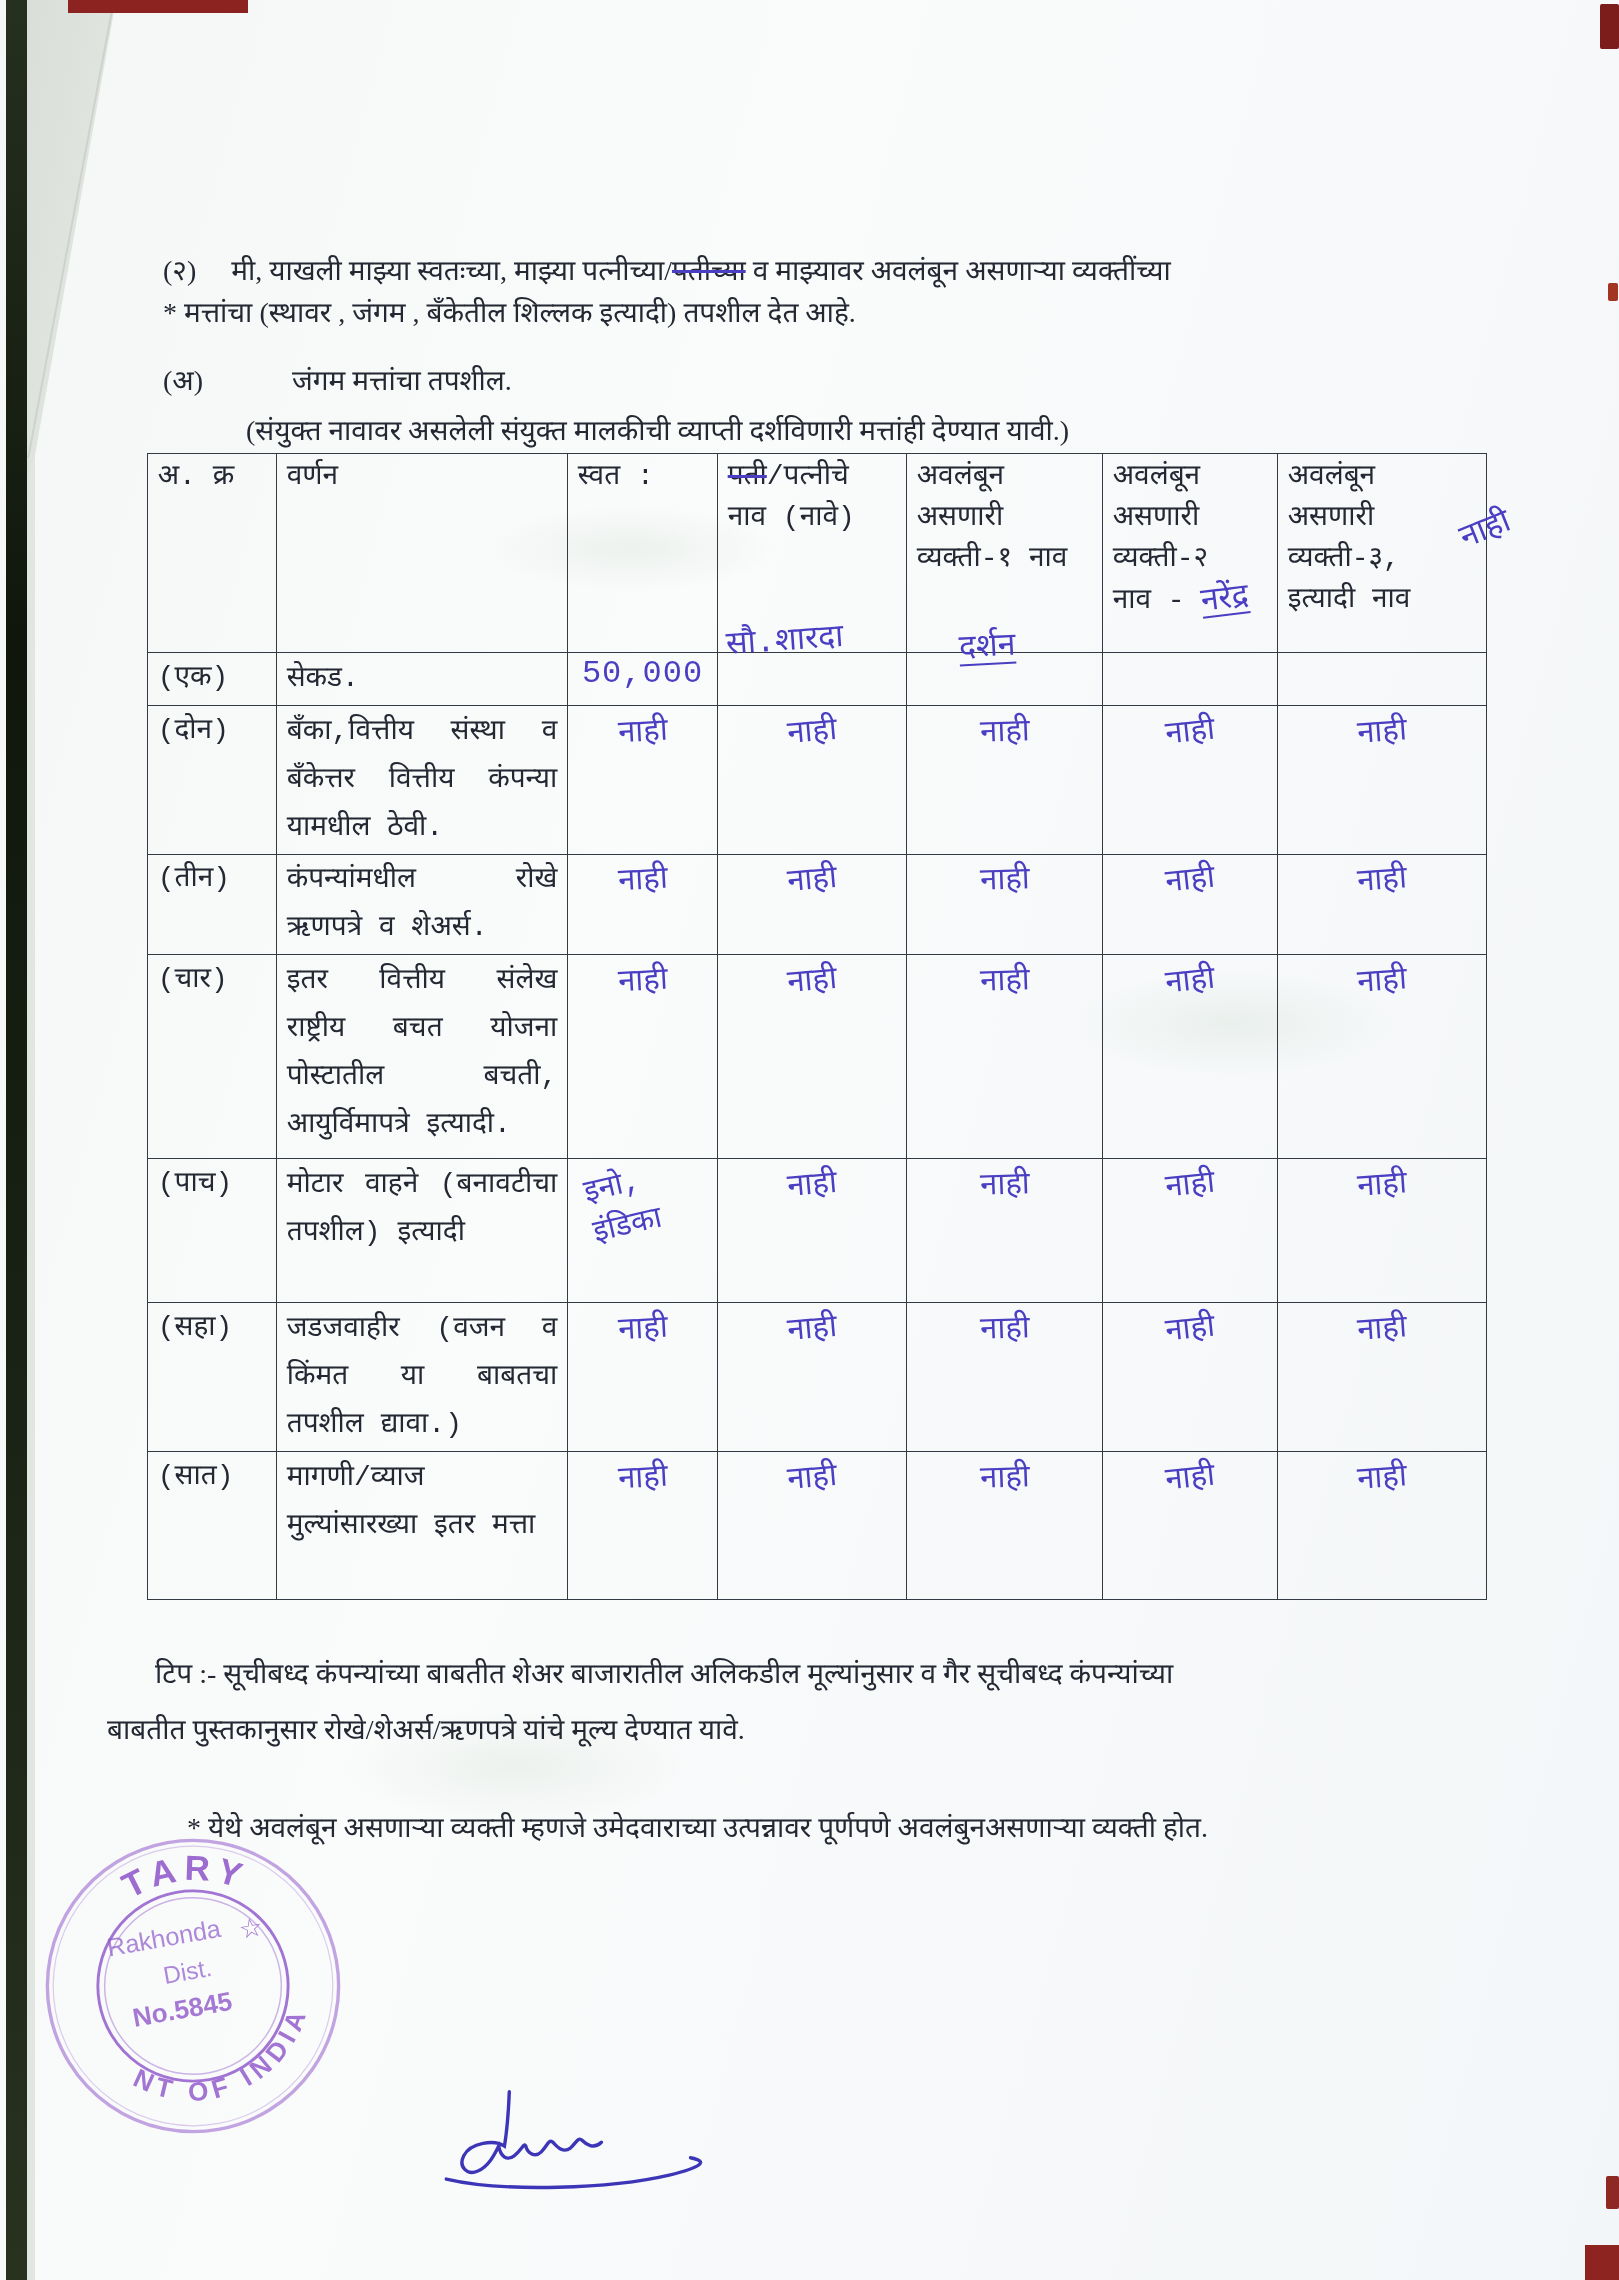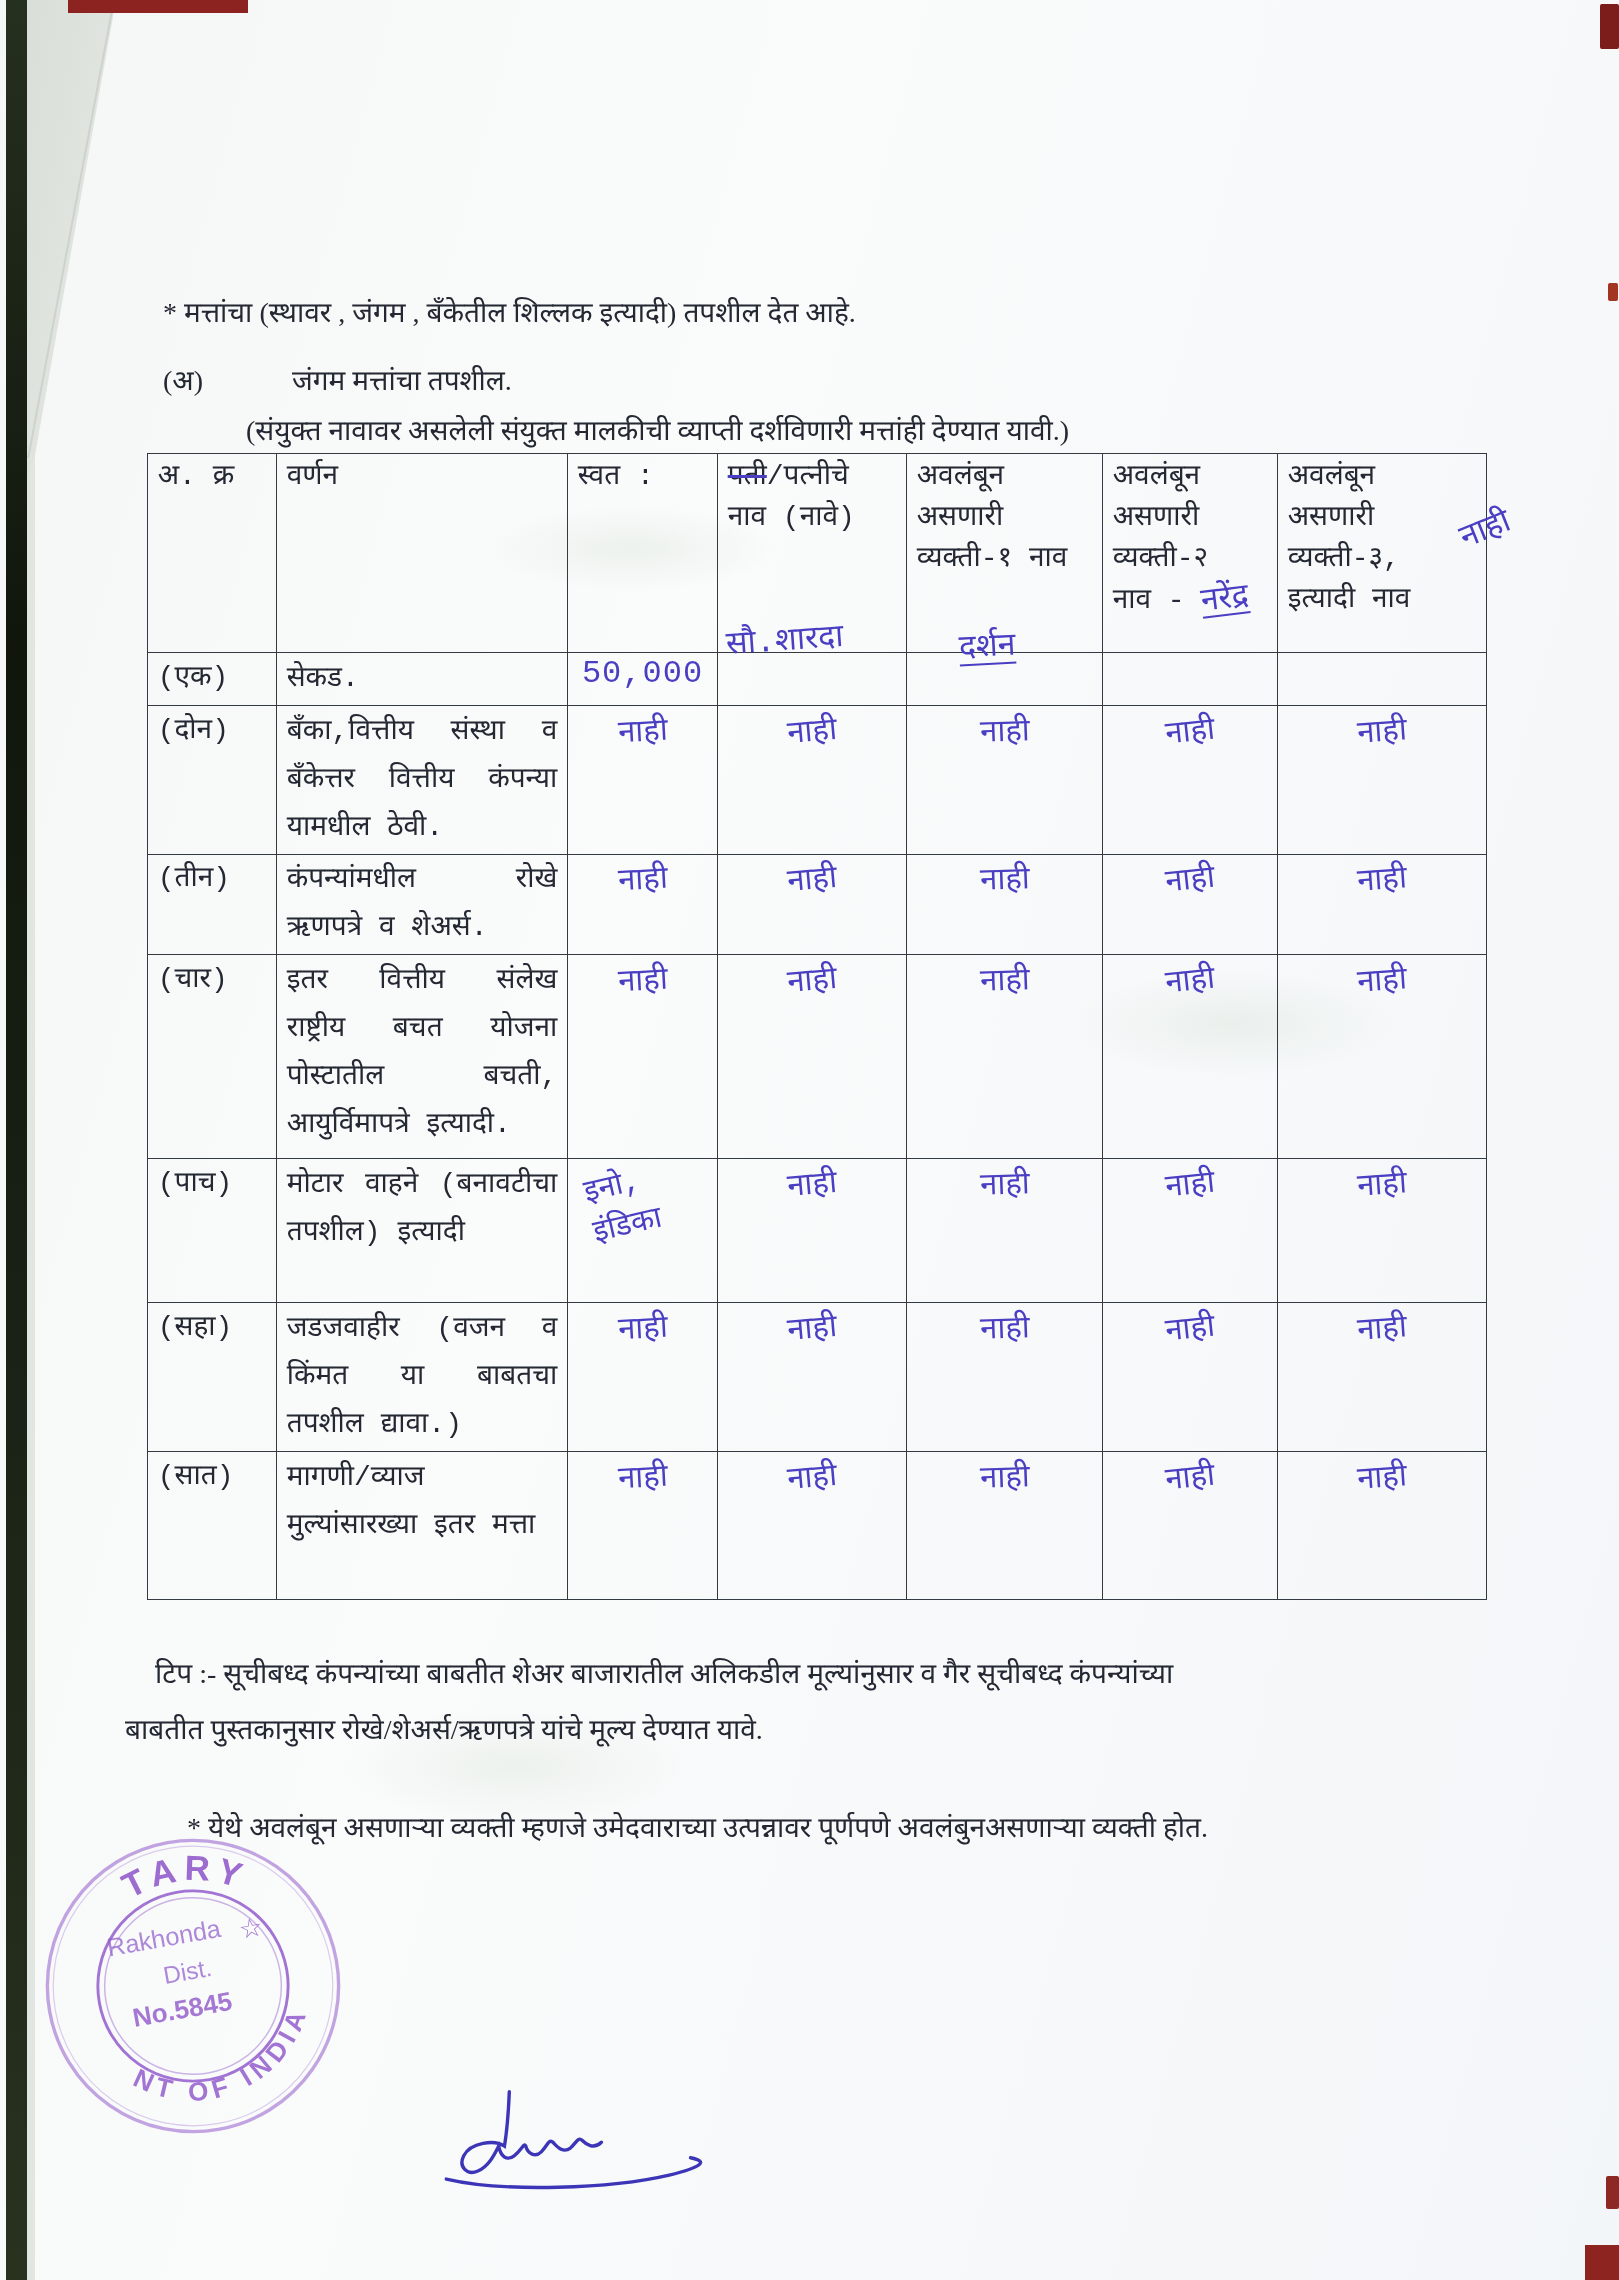--- a/index.html
+++ b/index.html
@@ -65,21 +65,21 @@
   td.num-cell{text-align:center;vertical-align:top;padding-left:7.8px;}
   .hw-car{transform:rotate(-13deg) !important;width:109px;line-height:41px;font-size:30px;text-align:left;}
   .hw-head{position:absolute;font-size:32px;}
   .hw-spouse{left:7.8px;bottom:-9.7px;transform:rotate(-4deg);}
   .hw-dep1{left:52px;bottom:-15.5px;transform:rotate(-3deg);text-decoration:underline;text-decoration-thickness:1.9px;text-underline-offset:6.8px;}
   .hw-dep2{display:inline-block;position:relative;transform:rotate(-7deg);font-size:32px;color:#4a3ec2;
     text-decoration:underline;text-decoration-thickness:1.9px;text-underline-offset:5.8px;}
   .hw-dep3{right:-25px;top:56px;transform:rotate(-22deg);}
   
   .note1{left:155px;top:1653px;}
-  .note2{left:125px;top:1709px;}
+  .note2{left:107px;top:1709px;}
   .footnote{left:187px;top:1807px;}
   
   .stamp{position:absolute;left:27px;top:1820px;width:332px;height:332px;
     transform:rotate(-10deg);opacity:.92;}
   .stamp text{font-family:"Liberation Sans","DejaVu Sans",sans-serif;fill:#8a4fc8;}
   
   .signature{position:absolute;left:417px;top:2086px;}
   
   .smudge{position:absolute;border-radius:50%;
     background:radial-gradient(ellipse at center,rgba(120,160,120,.10),rgba(120,160,120,0) 70%);}
@@ -95,20 +95,23 @@
   <div class="fold-line"></div>
   <div class="red-bar-top"></div>
   <div class="red-mark-a"></div>
   <div class="red-mark-b"></div>
   <div class="red-mark-c"></div>
   <div class="red-mark-d"></div>
   <div class="smudge" style="left:485px;top:505px;width:291px;height:87px;"></div>
   <div class="smudge" style="left:1067px;top:970px;width:330px;height:107px;"></div>
   <div class="smudge" style="left:340px;top:1708px;width:349px;height:116px;"></div>
 
+  <div class="printed line l1">
+    <span class="num">(२)</span><span>मी, याखली माझ्या स्वतःच्या, माझ्या पत्नीच्या/</span><span class="struck">पतीच्या</span><span> व माझ्यावर अवलंबून असणाऱ्या व्यक्तींच्या</span>
+  </div>
   <div class="printed line l2">* मत्तांचा (स्थावर , जंगम , बँकेतील शिल्लक इत्यादी) तपशील देत आहे.</div>
   <div class="printed line l3">
     <span class="num2">(अ)</span><span>जंगम मत्तांचा तपशील.</span>
   </div>
   <div class="printed line l4">(संयुक्त नावावर असलेली संयुक्त मालकीची व्याप्ती दर्शविणारी मत्तांही देण्यात यावी.)</div>
 
   <table class="assets">
     <colgroup>
       <col style="width:129px">
         <col style="width:291px">

